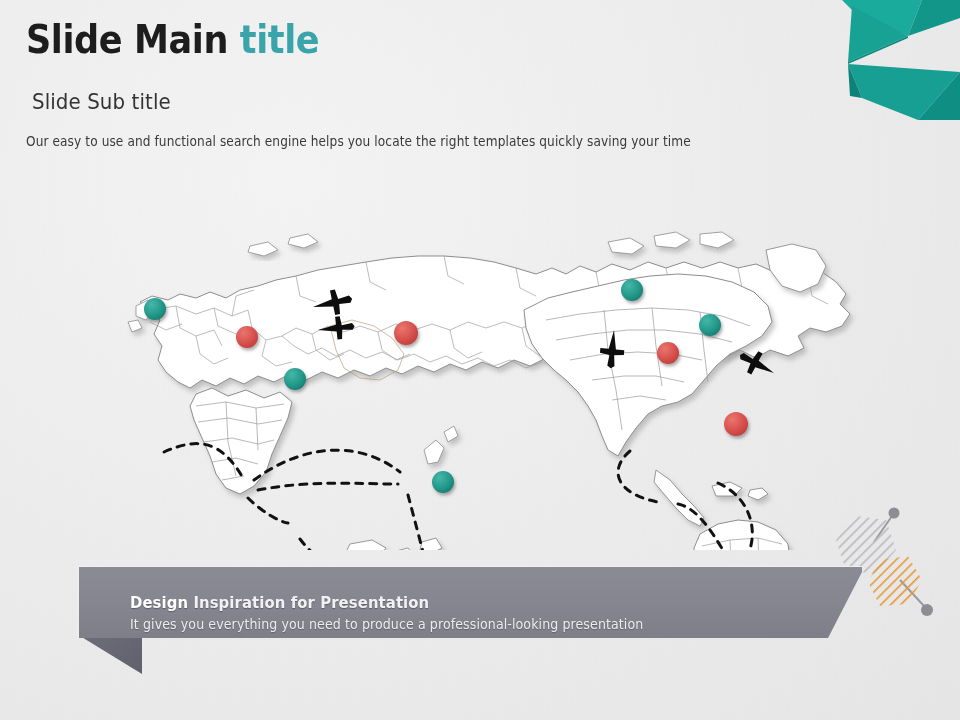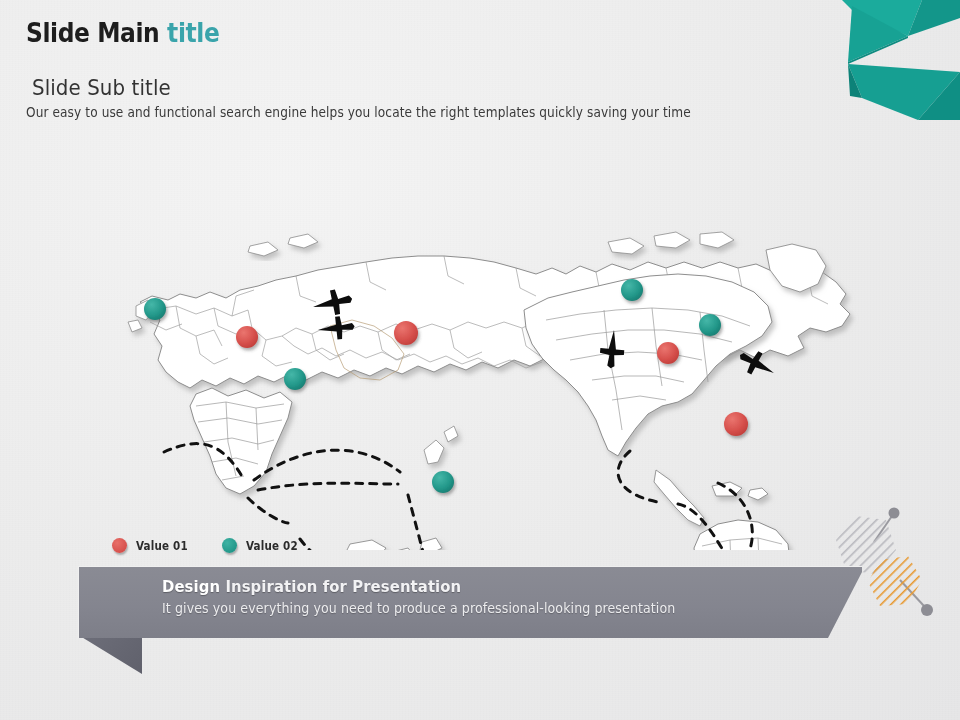--- a/index.html
+++ b/index.html
@@ -34,40 +34,40 @@
 
   
   .header {
     position: absolute;
     left: 26px;
     top: 20px;
     z-index: 6;
   }
   .main-title {
     font-family: "DejaVu Sans Condensed", "Liberation Sans Narrow", "Liberation Sans", sans-serif;
-    font-size: 26px;
+    font-size: 39px;
     font-weight: bold;
     letter-spacing: -.4px;
     line-height: 1.05;
     white-space: nowrap;
     margin: 0;
   }
   .main-title .t-dark { color: #1d1d1d; }
   .main-title .t-accent { color: #3aa4ab; }
 
   .sub-title {
     margin: 28px 0 0 6px;
     font-family: "DejaVu Sans Condensed", "Liberation Sans Narrow", "Liberation Sans", sans-serif;
     font-size: 22px;
     font-weight: 400;
     color: #333333;
     letter-spacing: .1px;
   }
   .sub-desc {
-    margin: 4px 0 0 0;
+    margin: 19px 0 0 0;
     font-family: "DejaVu Sans Condensed", "Liberation Sans Narrow", "Liberation Sans", sans-serif;
     font-size: 13.5px;
     color: #3a3a3a;
     letter-spacing: .1px;
     white-space: nowrap;
   }
 
   
   .deco-top {
     position: absolute;
@@ -156,23 +156,22 @@
     left: 2px;
     top: 70px;
     width: 72px;
     height: 40px;
     background: linear-gradient(135deg, #6d6e79 0%, #5e5f6a 100%);
     clip-path: polygon(0 0, 62px 0, 62px 38px);
   }
   .banner-text {
     position: absolute;
     left: 52px;
-    top: 11px;
+    top: 27px;
     width: 660px;
-    margin-left: 32px;
   }
   .banner-title {
     margin: 0;
     font-family: "DejaVu Sans Condensed", "Liberation Sans Narrow", "Liberation Sans", sans-serif;
     font-size: 16.5px;
     font-weight: bold;
     color: #ffffff;
     letter-spacing: .1px;
     text-shadow: 0 1px 1px rgba(0,0,0,.3);
     white-space: nowrap;
@@ -442,30 +441,20 @@
         <circle cx="406" cy="183" r="12" fill="url(#gRed)" filter="url(#dotShadow)"></circle>
         <circle cx="443" cy="332" r="11" fill="url(#gTeal)" filter="url(#dotShadow)"></circle>
         <circle cx="632" cy="140" r="11" fill="url(#gTeal)" filter="url(#dotShadow)"></circle>
         <circle cx="710" cy="175" r="11" fill="url(#gTeal)" filter="url(#dotShadow)"></circle>
         <circle cx="668" cy="203" r="11" fill="url(#gRed)" filter="url(#dotShadow)"></circle>
         <circle cx="736" cy="274" r="12" fill="url(#gRed)" filter="url(#dotShadow)"></circle>
       </g>
     </svg>
   </div>
 
-  <div class="legend">
-    <div class="legend-item">
-      <span class="legend-dot red"></span>
-      <span class="legend-label">Value 01</span>
-    </div>
-    <div class="legend-item">
-      <span class="legend-dot teal"></span>
-      <span class="legend-label">Value 02</span>
-    </div>
-  </div>
 
   <svg class="deco-hex" viewBox="0 0 132 130">
     <defs>
       <pattern id="hatchGray" width="7" height="7" patternTransform="rotate(45)" patternUnits="userSpaceOnUse">
         <rect width="7" height="7" fill="#ffffff" opacity="0"></rect>
         <line x1="0" y1="0" x2="0" y2="7" stroke="#bcbcc1" stroke-width="3.4"></line>
       </pattern>
       <pattern id="hatchOrange" width="7" height="7" patternTransform="rotate(45)" patternUnits="userSpaceOnUse">
         <rect width="7" height="7" fill="#ffffff" opacity="0"></rect>
         <line x1="0" y1="0" x2="0" y2="7" stroke="#e79a33" stroke-width="3.2"></line>

